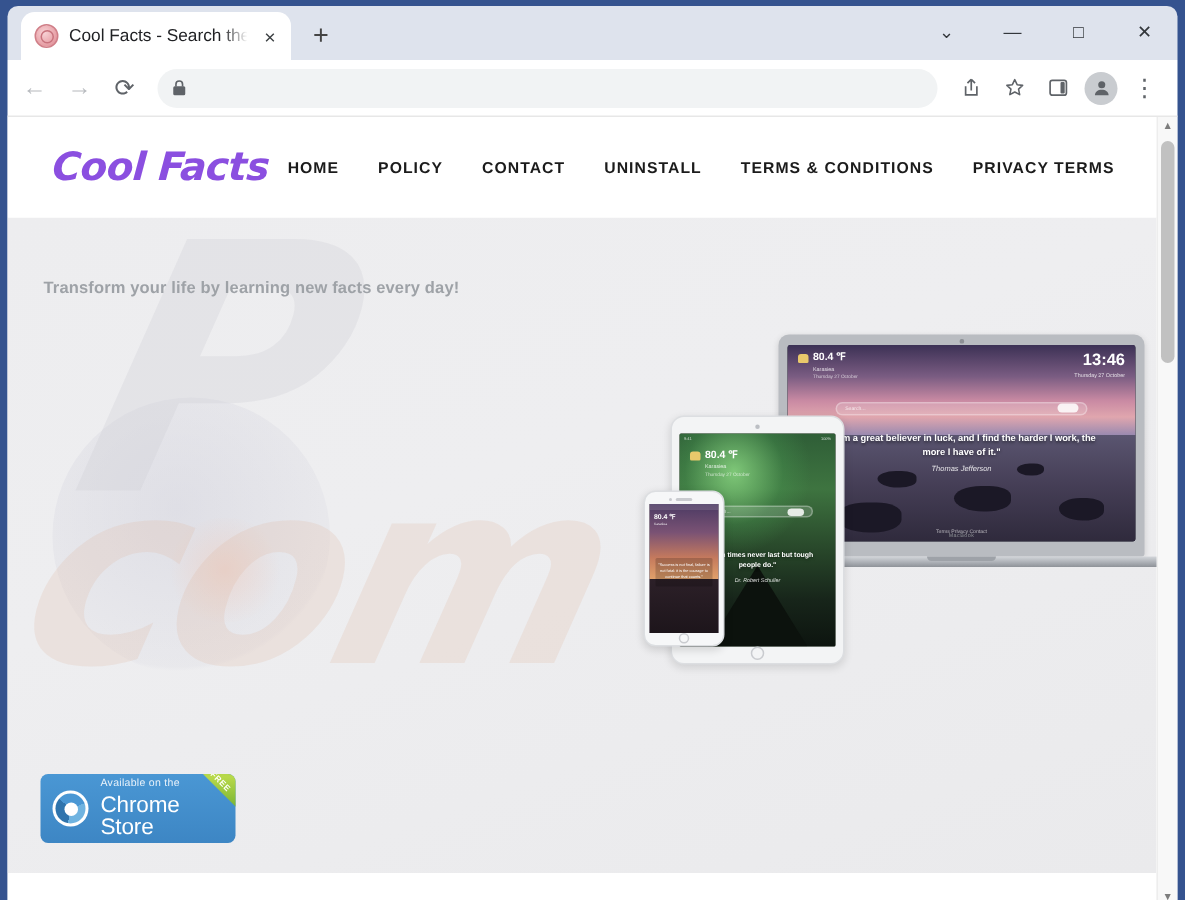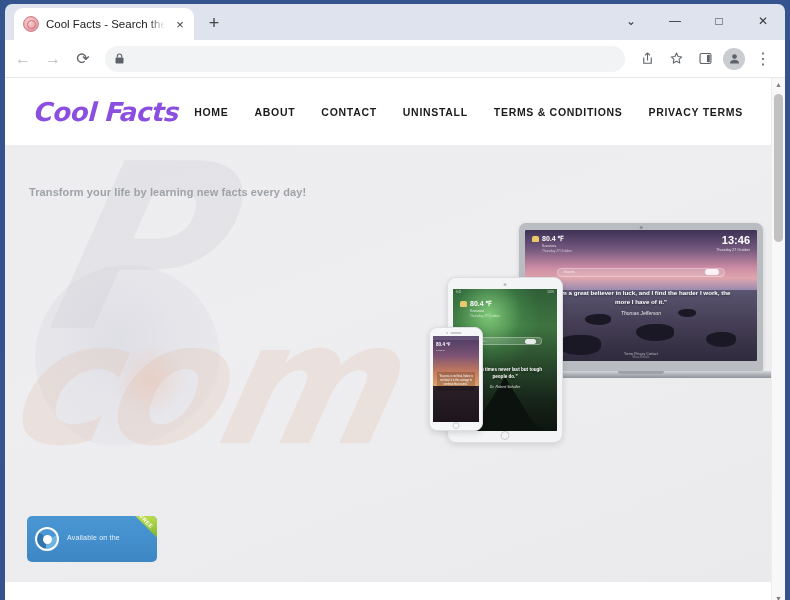--- a/index.html
+++ b/index.html
@@ -484,21 +484,21 @@
     </div>
   </div>
 
   <div id="viewport">
     <div id="page">
 
       <div id="site-header">
         <div id="logo">Cool Facts</div>
         <div id="nav">
           <div class="nav-item">HOME</div>
-          <div class="nav-item">ABOUT</div>
+          <div class="nav-item">POLICY</div>
           <div class="nav-item">CONTACT</div>
           <div class="nav-item">UNINSTALL</div>
           <div class="nav-item">TERMS &amp; CONDITIONS</div>
           <div class="nav-item">PRIVACY TERMS</div>
         </div>
       </div>
 
       <div id="hero">
         <div id="wm-circle"></div>
         <div id="wm-blob"></div>
@@ -608,20 +608,21 @@
         </div>
 
         <div id="hero-copy">
           <div id="tagline">Transform your life by learning new facts every day!</div>
         </div>
 
         <div id="cta">
           <div id="cta-chrome"></div>
           <div id="cta-text">
             <div id="cta-sub">Available on the</div>
+            <div id="cta-main">Chrome Store</div>
           </div>
           <div id="cta-ribbon">FREE</div>
         </div>
 
       </div>
 
     </div>
 
     <div id="scrollbar">
       <div id="sb-up">▲</div>

